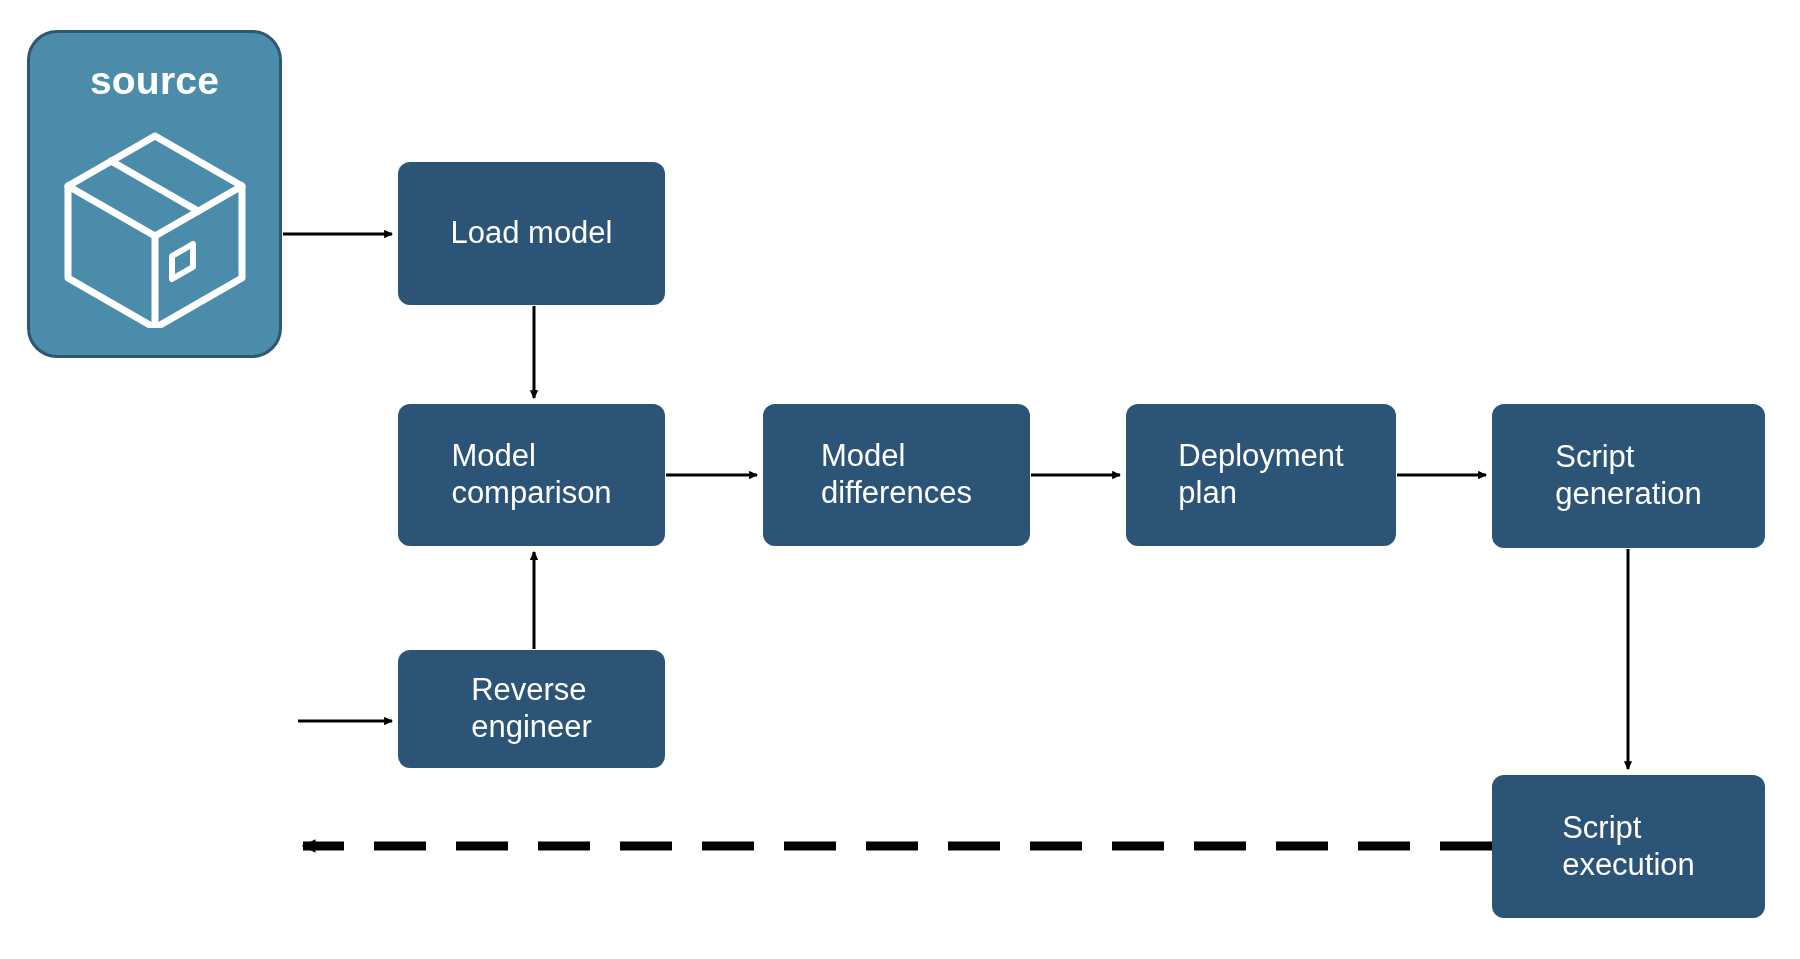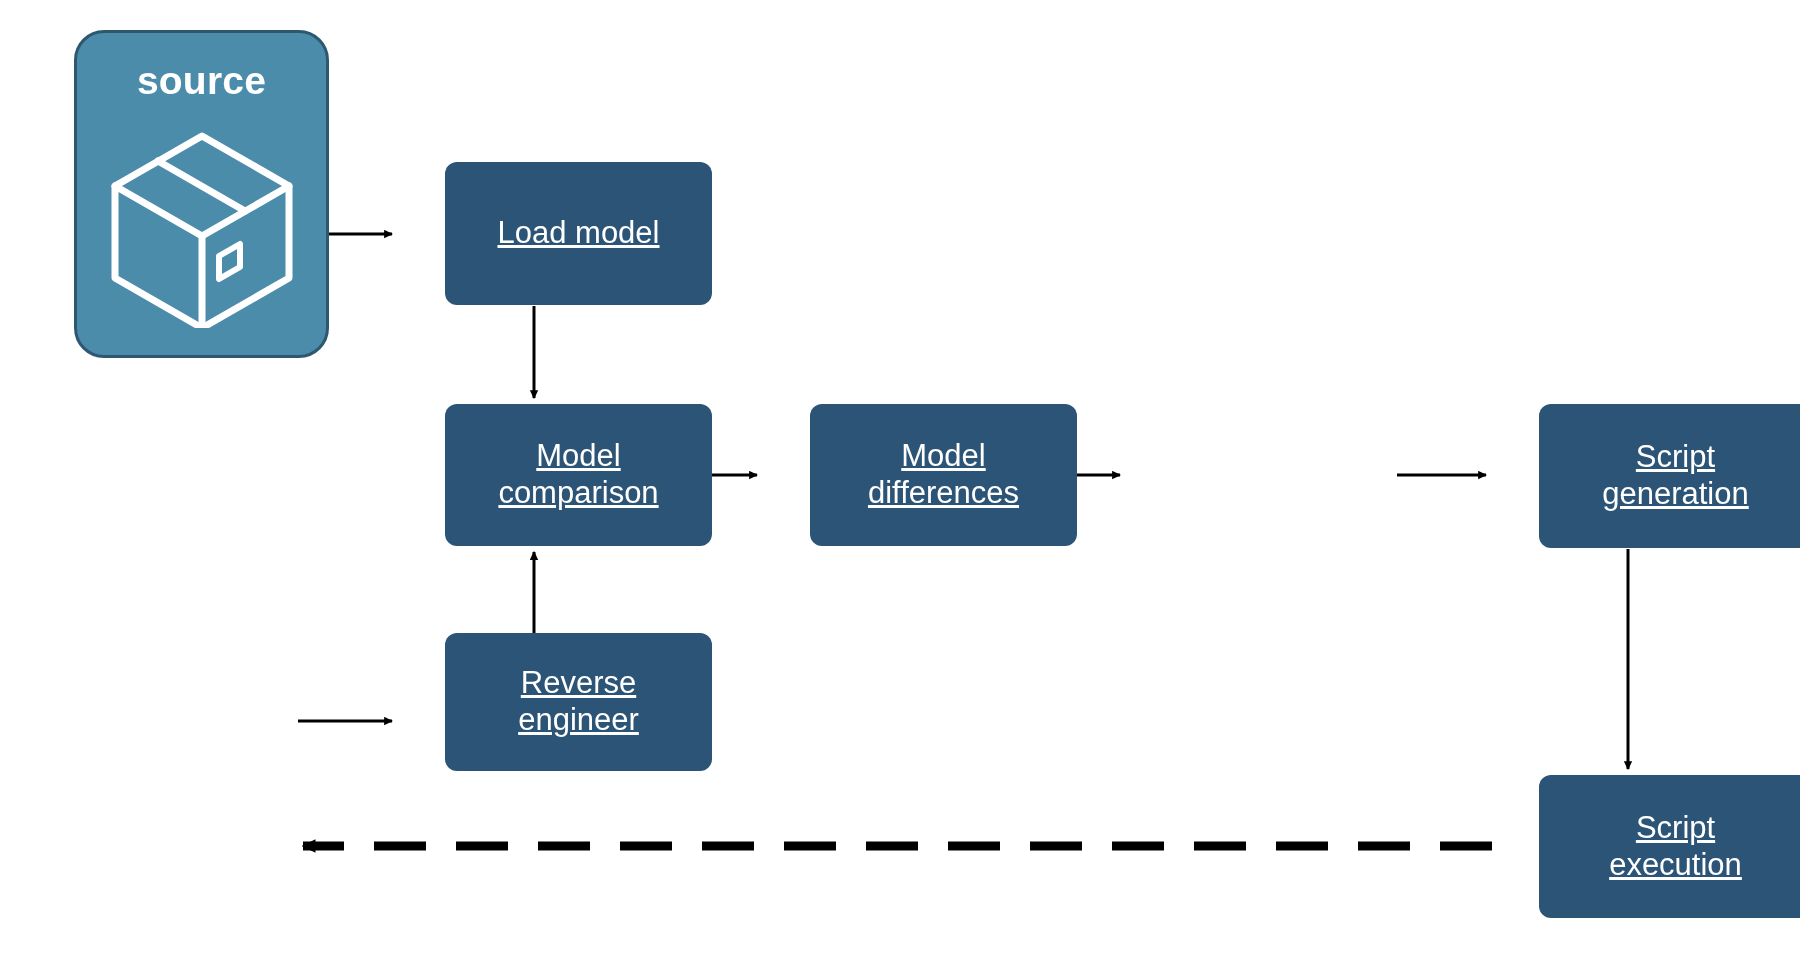--- a/index.html
+++ b/index.html
@@ -25,23 +25,21 @@
     width: 1800px;
     height: 959px;
     pointer-events: none;
   }
   .node {
     position: absolute;
     box-sizing: border-box;
     display: flex;
     align-items: center;
     justify-content: center;
-    text-align: center;
     color: #ffffff;
-    margin-left: 47px;
   }
   
   .endpoint {
     background: #4b8caa;
     border: 3px solid #2e5770;
     border-radius: 30px;
     flex-direction: column;
     justify-content: flex-start;
   }
   .endpoint-label {
@@ -61,21 +59,20 @@
     width: 100%;
   }
   
   .process {
     background: #2b5476;
     border-radius: 12px;
     font-size: 31px;
     line-height: 1.18;
     font-weight: 400;
     padding: 12px 10px;
-    text-decoration: underline;
   }
   .process-label {
     color: #ffffff;
     white-space: pre-line;
   }
 </style>
 </head>
 <body>
 
 <div id="canvas">
@@ -134,27 +131,31 @@
   <div class="node process" style="left:398px; top:404px; width:267px; height:142px;">
     <span class="process-label">Model
 comparison</span>
   </div>
 
   <div class="node process" style="left:763px; top:404px; width:267px; height:142px;">
     <span class="process-label">Model
 differences</span>
   </div>
 
+  <div class="node process" style="left:1126px; top:404px; width:270px; height:142px;">
+    <span class="process-label">Deployment
+plan</span>
+  </div>
 
   <div class="node process" style="left:1492px; top:404px; width:273px; height:144px;">
     <span class="process-label">Script
 generation</span>
   </div>
 
-  <div class="node process" style="left:398px; top:633px; width:267px; height:138px;">
+  <div class="node process" style="left:398px; top:650px; width:267px; height:118px;">
     <span class="process-label">Reverse
 engineer</span>
   </div>
 
   <div class="node process" style="left:1492px; top:775px; width:273px; height:143px;">
     <span class="process-label">Script
 execution</span>
   </div>
 
 </div>

